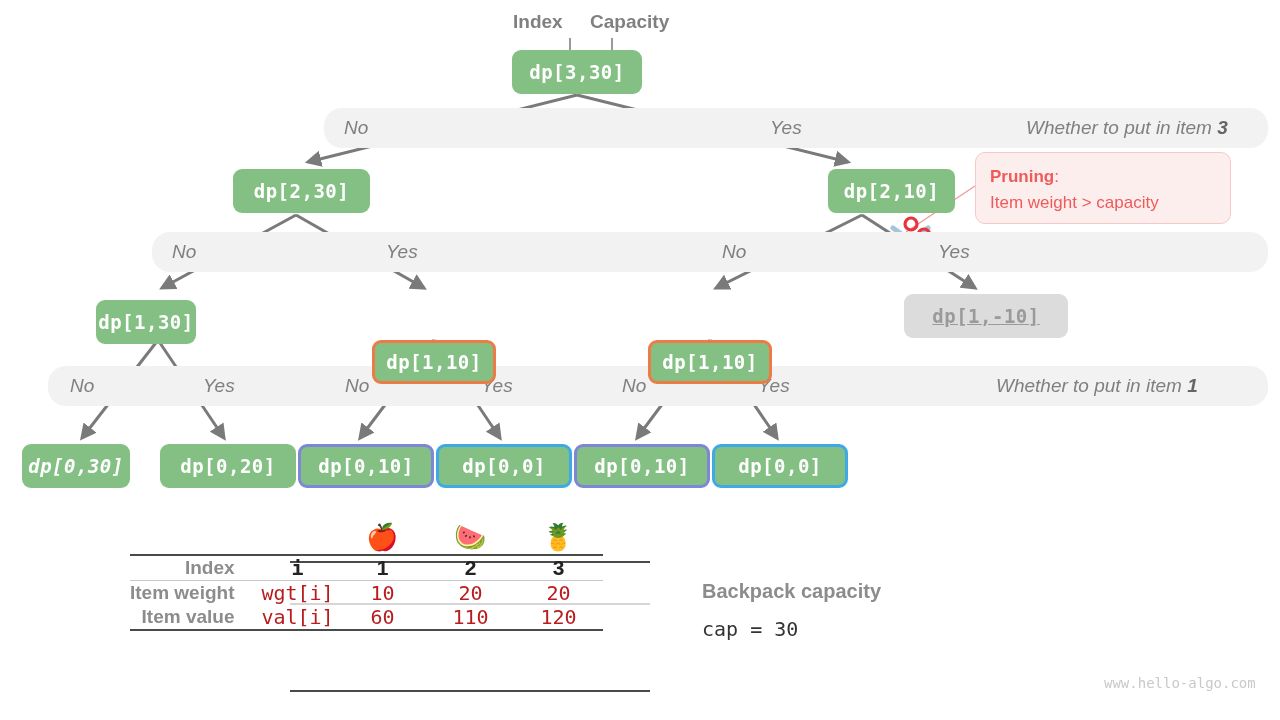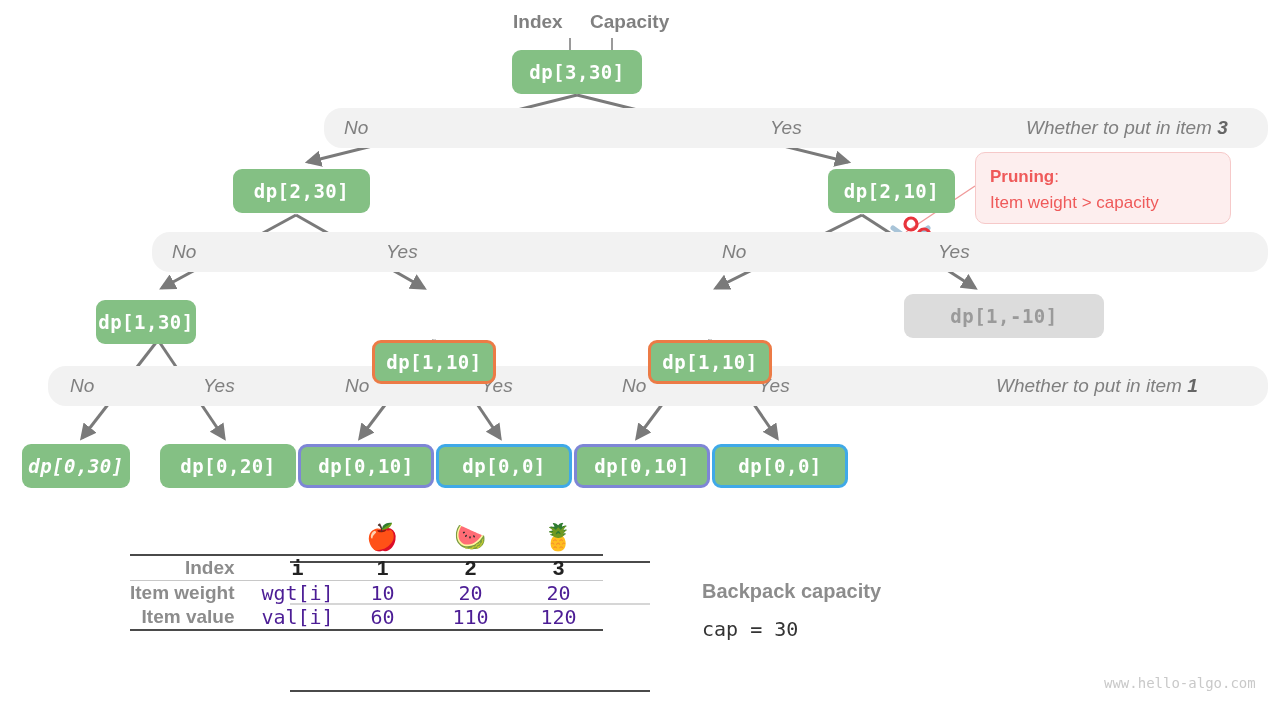--- a/index.html
+++ b/index.html
@@ -48,21 +48,21 @@
   .prune-line b{font-weight:bold;}
 
   
   #table-wrap{position:absolute;left:130px;top:520px;}
   table.spec{border-collapse:collapse;}
   table.spec td{padding:0;}
   .rowhead{
     color:#8c8c8c;font-size:19px;font-weight:bold;text-align:right;
     padding-right:22px !important;white-space:nowrap;
   }
-  .mono{font-family:"DejaVu Sans Mono", monospace;font-size:20px;color:#4c1d95;text-align:center;margin-left:40px;}
+  .mono{font-family:"DejaVu Sans Mono", monospace;font-size:20px;color:#b91c1c;text-align:center;margin-left:40px;}
   .monohdr{font-family:"DejaVu Sans Mono", monospace;font-size:20px;color:#222;font-weight:bold;text-align:center;}
   .numhdr{font-family:"Liberation Sans",sans-serif;font-size:21px;color:#222;font-weight:bold;text-align:center;}
   .cellw{width:88px;}
   .cellw2{width:82px;}
   .hrow td{border-top:2px solid #4a4a4a;}
   .lrow td{border-top:1px solid #c8c8c8;}
   .brow td{border-bottom:2px solid #4a4a4a;}
   .emoji{font-size:26px;text-align:center;line-height:34px;}
 
   
@@ -149,21 +149,21 @@
   </div>
 
   <div class="node" style="left:512px;top:50px;width:130px;">dp[3,30]</div>
 
   <div class="node" style="left:233px;top:169px;width:137px;">dp[2,30]</div>
   <div class="node" style="left:828px;top:169px;width:127px;border-radius:8px;">dp[2,10]</div>
 
   <div class="node" style="left:96px;top:300px;width:100px;">dp[1,30]</div>
   <div class="node orange" style="left:372px;top:294px;width:124px;">dp[1,10]</div>
   <div class="node orange" style="left:648px;top:294px;width:124px;">dp[1,10]</div>
-  <div class="node muted" style="left:904px;top:294px;width:200px;">dp[1,-10]</div>
+  <div class="node muted" style="left:904px;top:294px;width:164px;text-decoration:underline;">dp[1,-10]</div>
 
   <div class="node" style="left:22px;top:444px;width:108px;font-style:italic;">dp[0,30]</div>
   <div class="node" style="left:160px;top:444px;width:136px;">dp[0,20]</div>
   <div class="node purple" style="left:298px;top:444px;width:136px;">dp[0,10]</div>
   <div class="node blue" style="left:436px;top:444px;width:136px;">dp[0,0]</div>
   <div class="node purple" style="left:574px;top:444px;width:136px;">dp[0,10]</div>
   <div class="node blue" style="left:712px;top:444px;width:136px;">dp[0,0]</div>
 
   <div class="prune-box" style="left:975px;top:152px;width:256px;height:72px;">
     <div class="prune-line"><b>Pruning</b><span>:</span></div>

